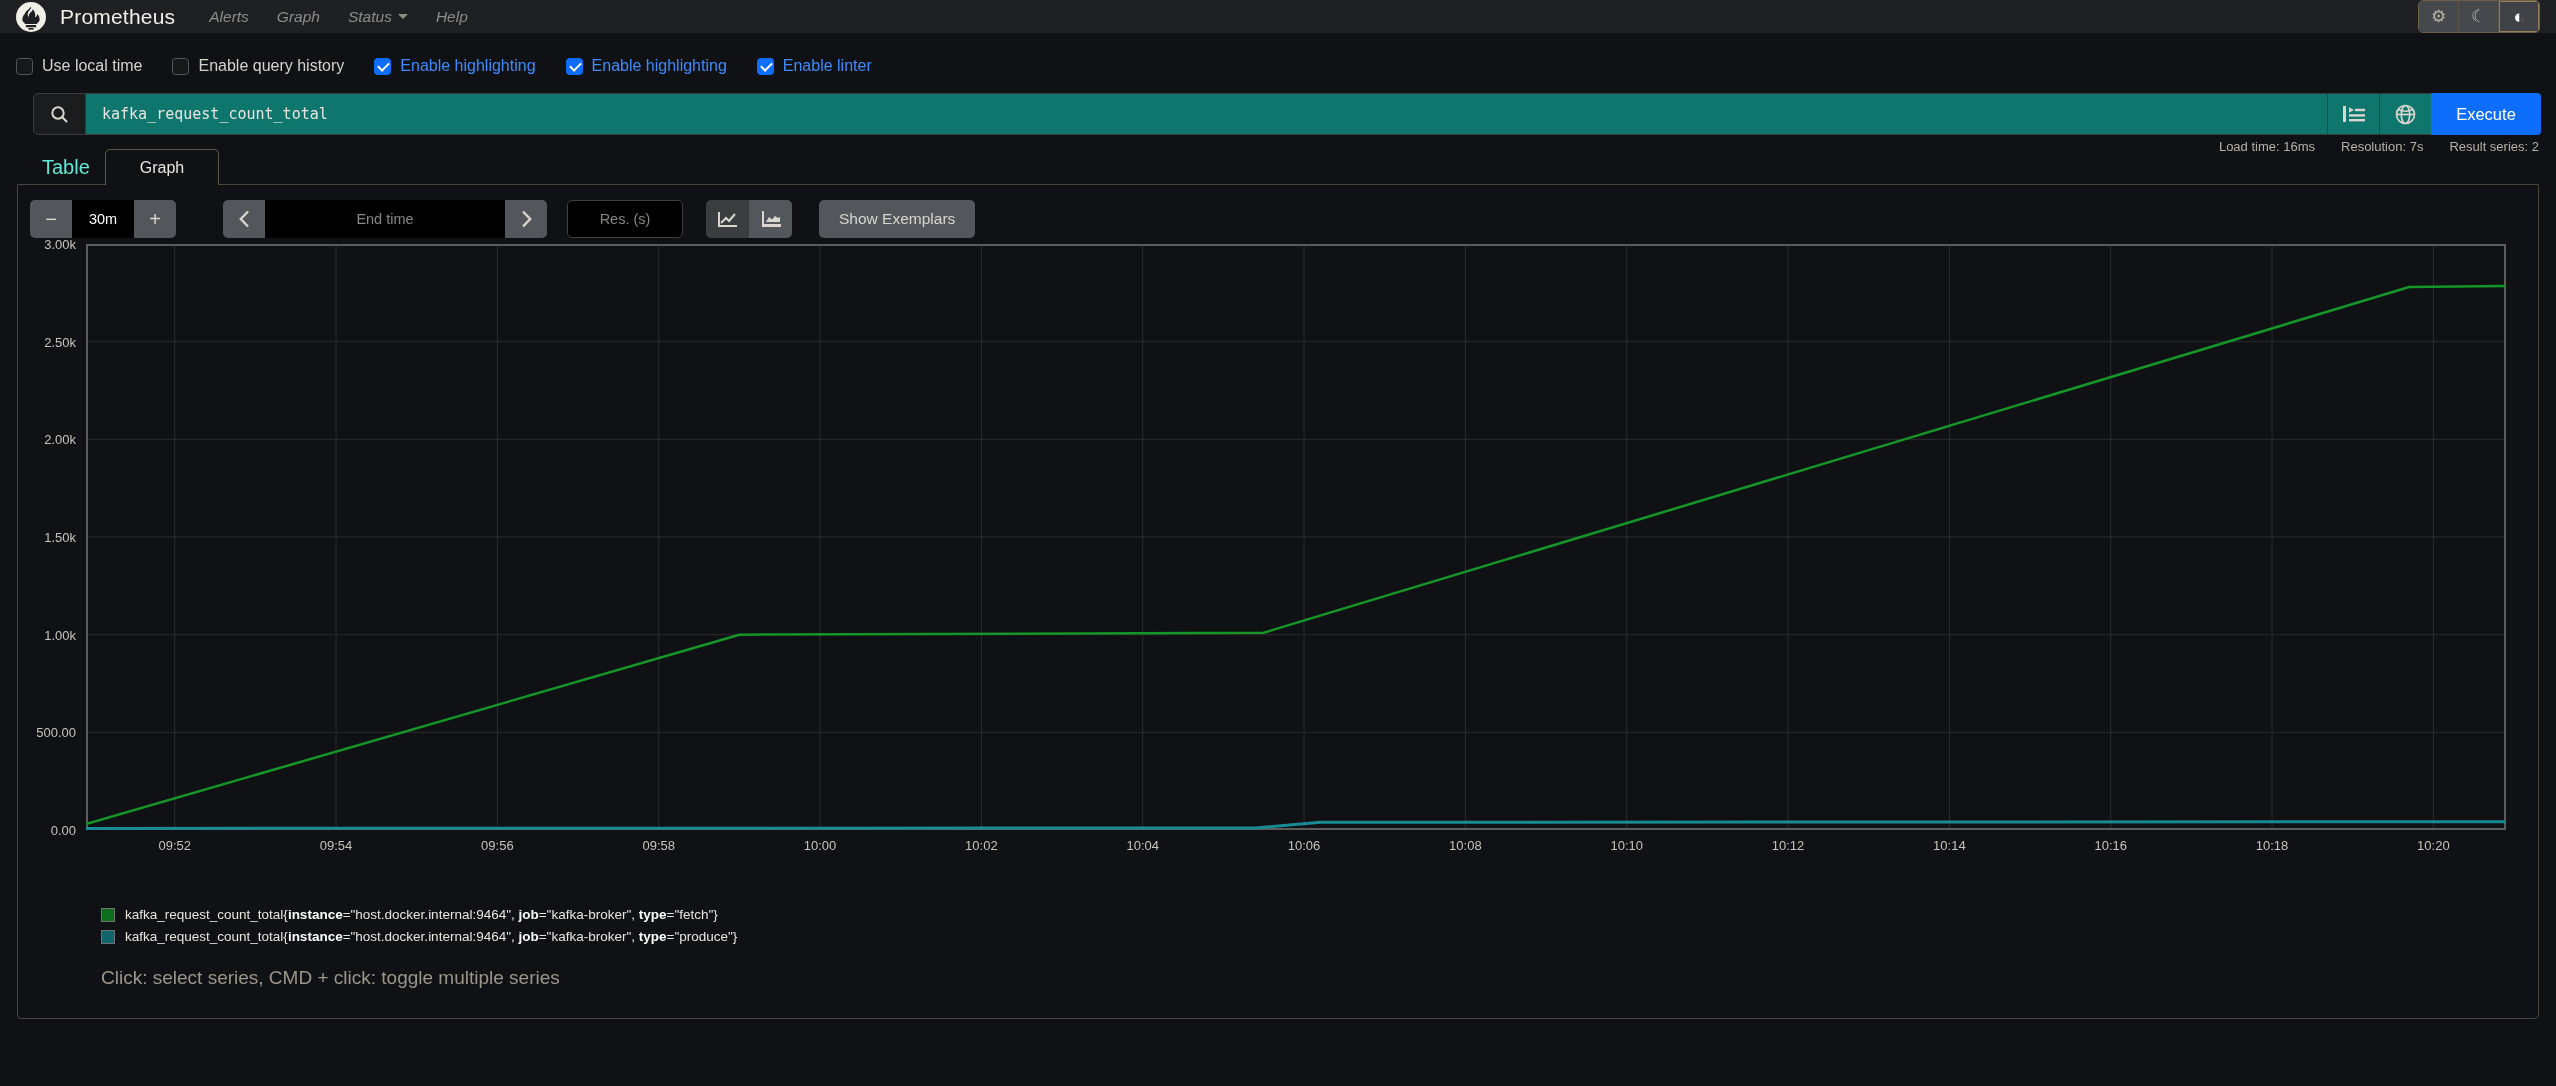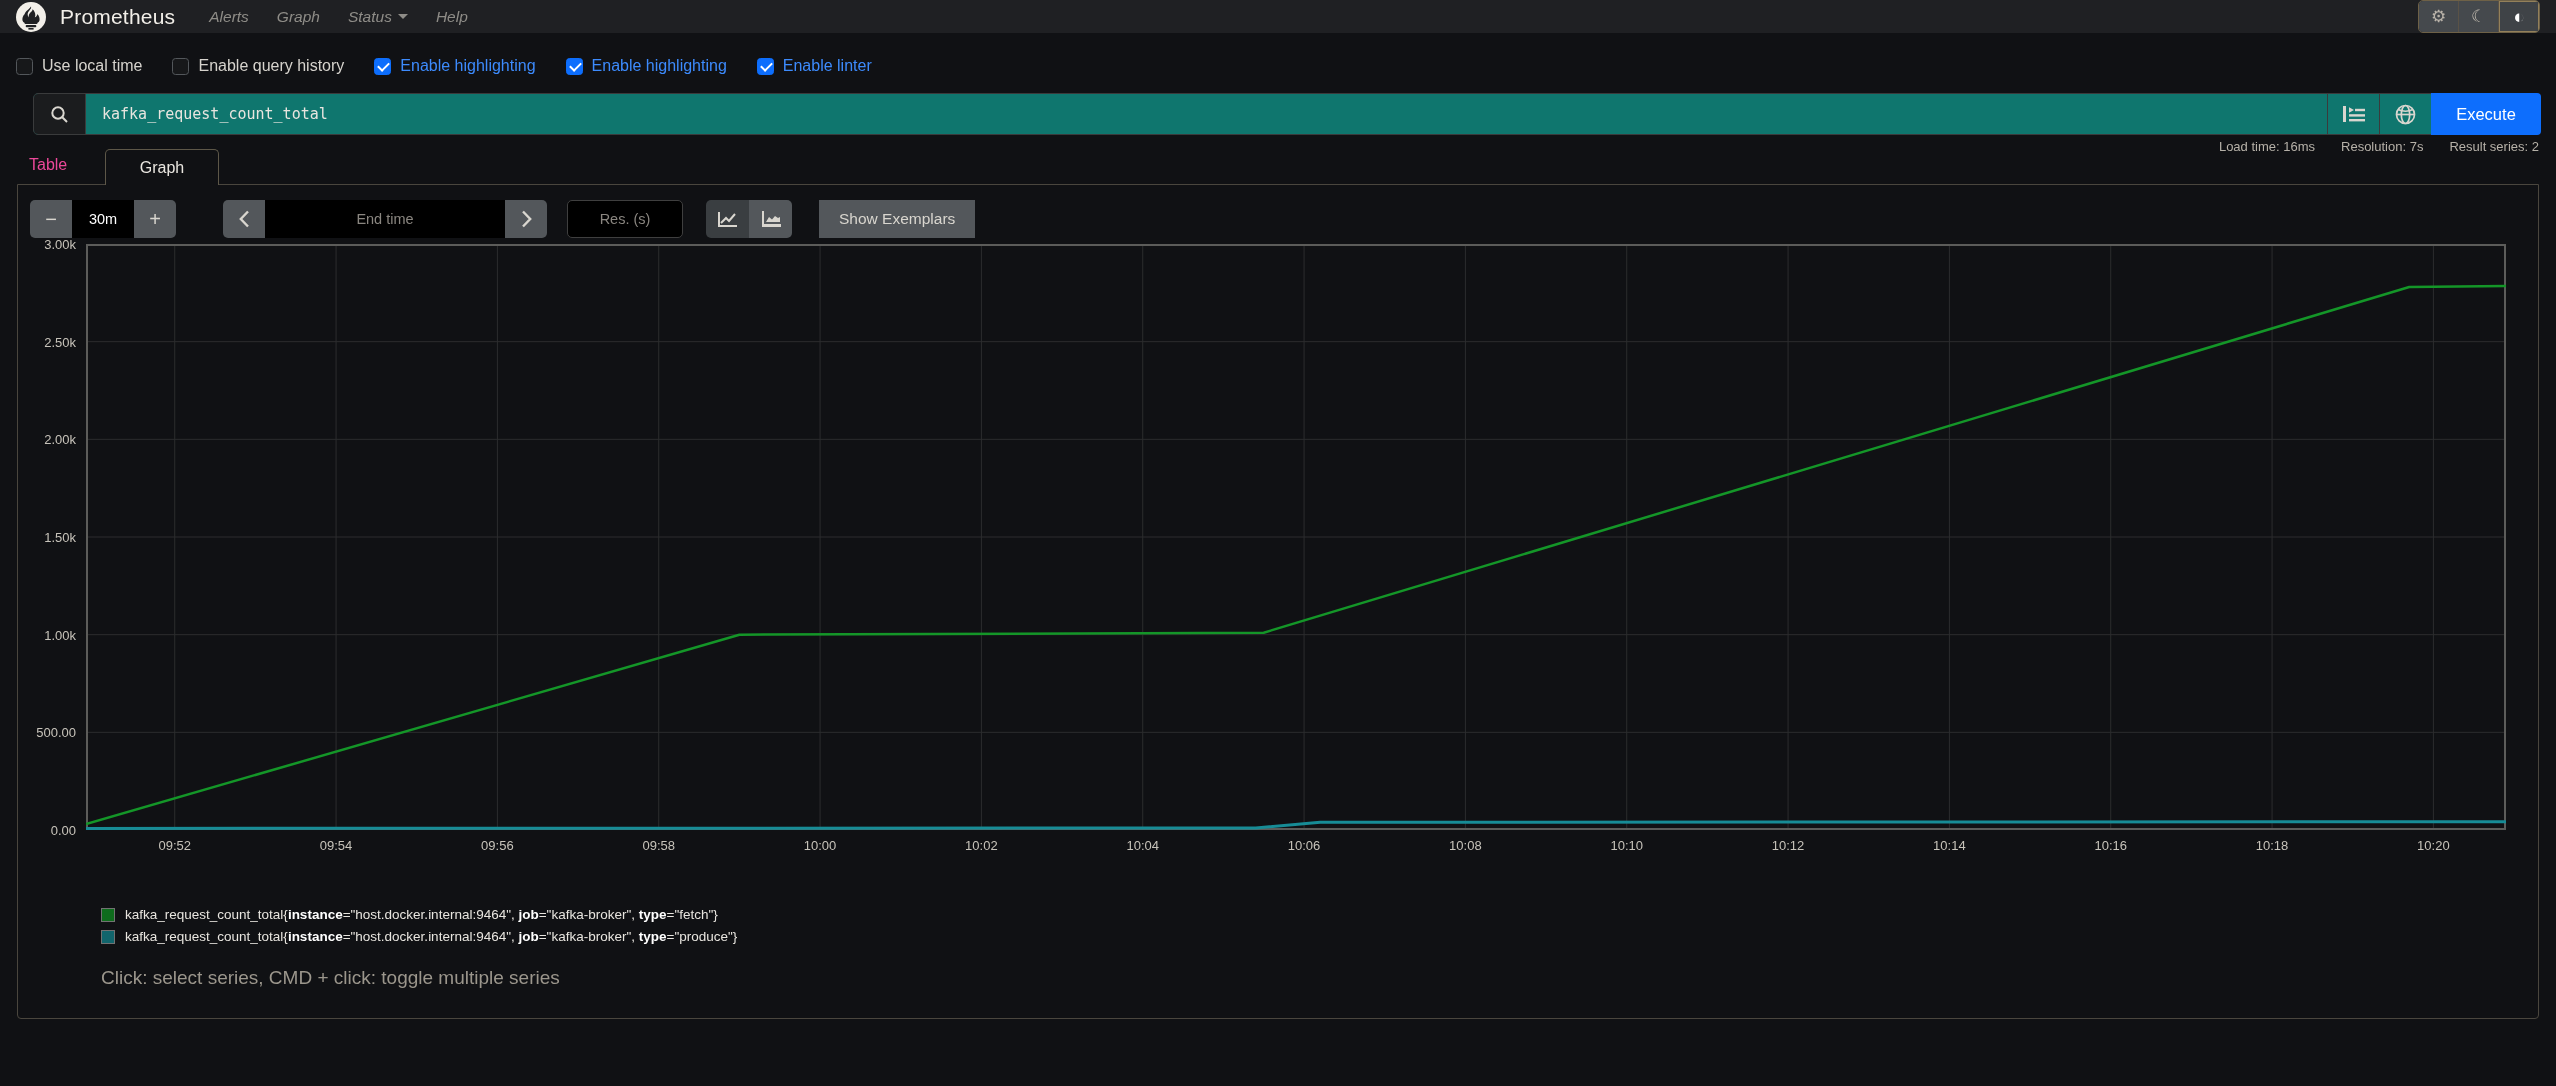--- a/index.html
+++ b/index.html
@@ -31,40 +31,40 @@
   
   .query-row { padding:18px 15px 0 33px; }
   .query-group { display:flex; height:42px; border:1px solid #3a3b3c; border-radius:5px; background:#0f766e; }
   .search-addon { width:52px; background:#1b1c1e; border-right:1px solid #3a3b3c; border-radius:4px 0 0 4px; display:flex; align-items:center; justify-content:center; }
   .query-input { flex:1; background:transparent; border:none; outline:none; color:#e8e5df; font-family:"DejaVu Sans Mono", monospace; font-size:15px; padding:0 16px; }
   .addon-btn { width:52px; background:transparent; border:none; border-left:1px solid #3a3b3c; color:#d9d6cf; display:flex; align-items:center; justify-content:center; cursor:pointer; }
   .execute-btn { width:110px; background:#0d6efd; color:#fff; border:none; border-radius:0 4px 4px 0; font-size:16.5px; cursor:pointer; margin:-1px -1px -1px 0; }
 
   
   .tabs-row { position:relative; margin:14px 17px 0 17px; height:36px; }
-  .tab-table { position:absolute; left:12px; top:7px; color:#ec4899; font-size:16px; cursor:pointer; }
+  .tab-table { position:absolute; left:25px; top:7px; color:#5eead4; font-size:20px; cursor:pointer; }
   .tab-graph { position:absolute; left:88px; top:0; width:114px; height:36px; border:1px solid #5d5748; border-bottom:none; border-radius:5px 5px 0 0; color:#e9e6e0; font-size:16px; display:flex; align-items:center; justify-content:center; cursor:pointer; background:#101114; z-index:2; }
   .stats { position:absolute; right:0; top:-10px; display:flex; gap:26px; color:#b6b1a8; font-size:13px; }
 
   
   .panel { margin:0 17px; border:1px solid #4a463e; border-radius:0 0 4px 4px; height:835px; position:relative; margin-top:-1px; }
   .toolbar { display:flex; align-items:center; padding:15px 0 0 12px; height:53px; }
   .btn { background:#53575b; border:none; color:#d9d6cf; height:38px; display:flex; align-items:center; justify-content:center; cursor:pointer; font-size:18px; }
   .grp { display:flex; border-radius:5px; overflow:hidden; }
   .stepper-minus,.stepper-plus { width:42px; font-size:20px; }
   .range-input { width:62px; background:#000; border:none; color:#fff; text-align:center; font-size:14.5px; outline:none; }
   .endtime-grp { margin-left:47px; }
   .nav-arrow { width:42px; }
   .endtime-input { width:240px; background:#000; border:none; color:#8a8680; text-align:center; font-size:14.5px; outline:none; }
   .endtime-input::placeholder,.res-input::placeholder { color:#8a8680; }
   .res-input { margin-left:20px; width:116px; height:38px; background:#000; border:1px solid #3f3f3f; border-radius:5px; color:#d9d6cf; text-align:center; font-size:14.5px; outline:none; }
   .charttype-grp { margin-left:23px; }
   .ct-btn { width:43px; }
   .ct-btn.active { background:#3a3e41; }
-  .exemplars-btn { margin-left:27px; padding:0 20px; border-radius:0; font-size:15.5px; }
+  .exemplars-btn { margin-left:27px; padding:0 20px; border-radius:5px; font-size:15.5px; }
 
   
   .chart-wrap { position:relative; margin-top:6px; }
   .plot { position:absolute; left:68px; top:0; }
   .ylabel { position:absolute; width:58px; text-align:right; font-size:13px; color:#c7c3ba; }
   .xlabel { position:absolute; top:594px; width:60px; text-align:center; font-size:13px; color:#c7c3ba; }
 
   
   .legend { position:absolute; left:83px; top:722px; display:flex; flex-direction:column; gap:7px; }
   .legend-row { display:flex; align-items:center; gap:10px; font-size:13.5px; color:#e8e5df; cursor:pointer; }

